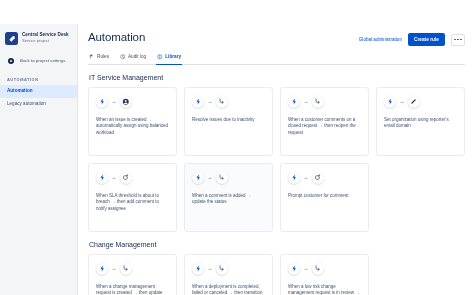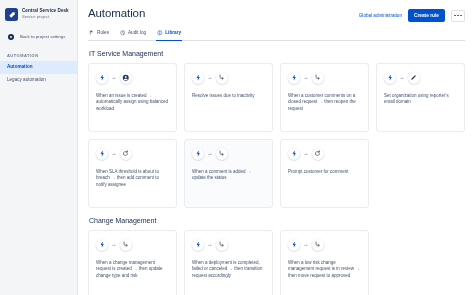--- a/index.html
+++ b/index.html
@@ -4,21 +4,21 @@
 <style>
   * { box-sizing: border-box; margin: 0; padding: 0; }
   html, body {
     width: 474px; height: 295px;
     overflow: hidden;
     background: #ffffff;
     font-family: "Liberation Sans", sans-serif;
     color: #172B4D;
     -webkit-font-smoothing: antialiased;
   }
-  #app { display: flex; width: 474px; height: 219px; }
+  #app { display: flex; width: 474px; height: 219px; margin-top: 24px; }
 
   
   .sidebar {
     width: 78px; height: 295px;
     background: #F4F5F7;
     border-right: 1px solid #E4E6EA;
     flex: 0 0 78px;
     padding-top: 5px;
     position: relative;
   }

